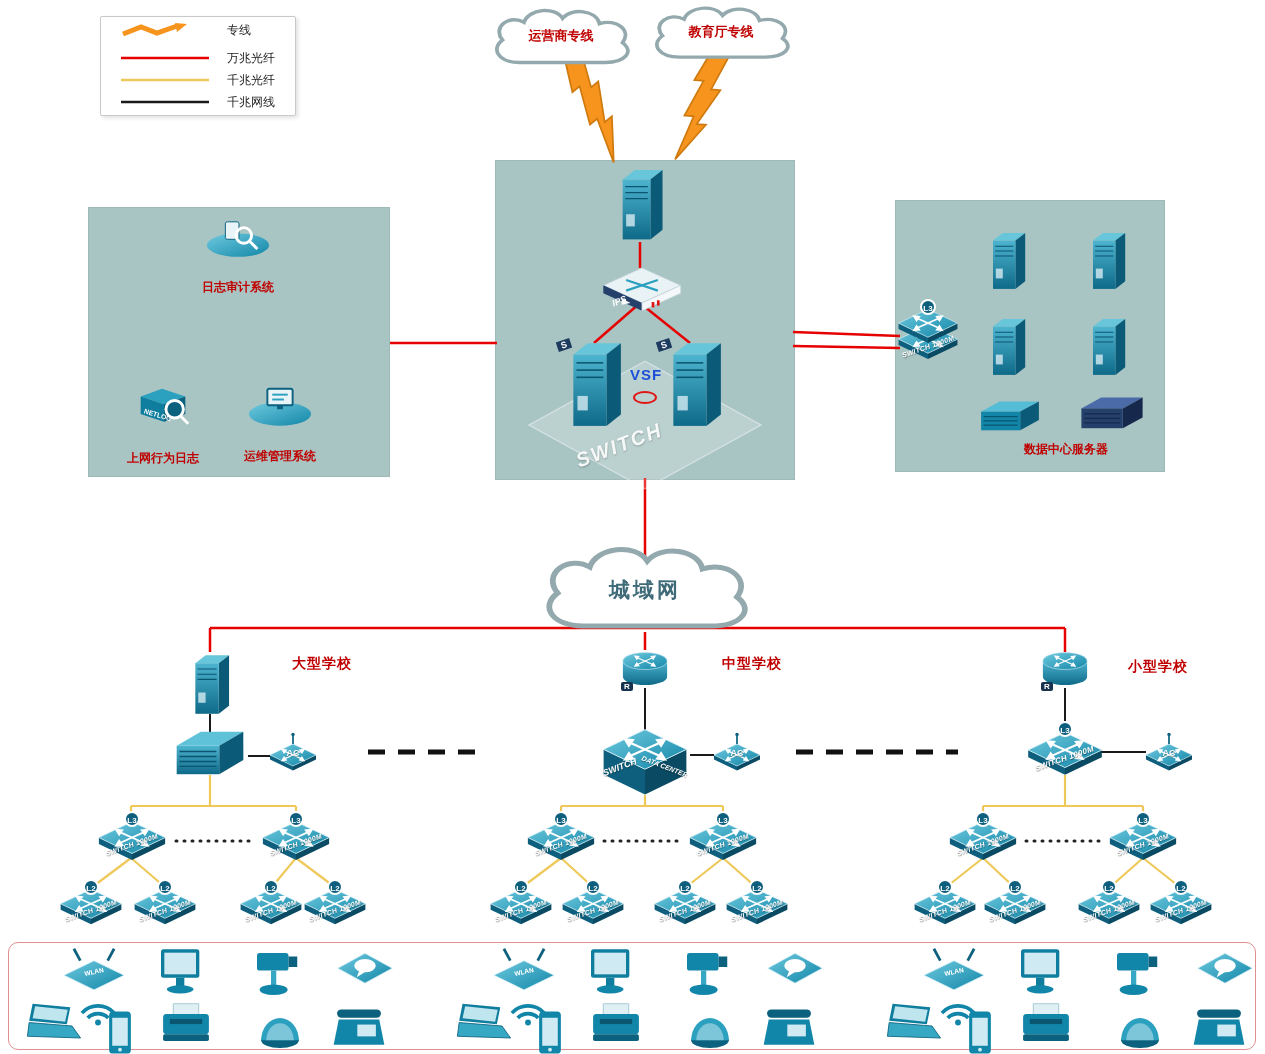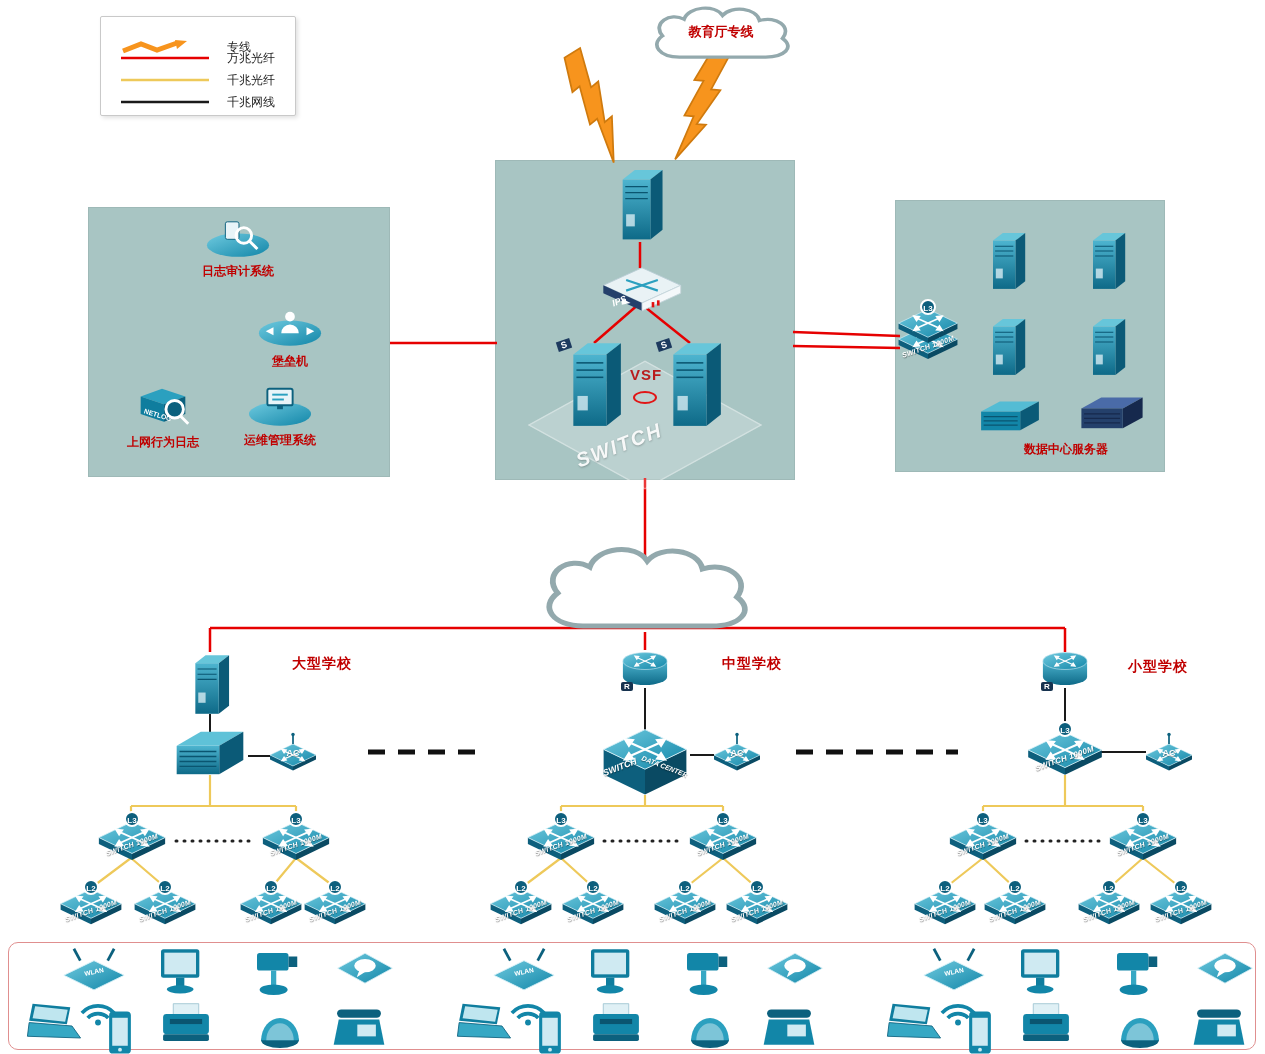--- a/index.html
+++ b/index.html
@@ -33,33 +33,33 @@
   .red-lbl{position:absolute;color:var(--label-red);font-weight:bold;font-size:12px;text-align:center}
   .dc-title{position:absolute;left:552px;top:483px;width:192px;text-align:center;font-family:"Liberation Serif",serif;
     font-weight:bold;font-size:21px;color:var(--title-teal);letter-spacing:2px}
   .cloudbox{position:absolute}
   .cloudbox svg{width:100%;height:100%;display:block}
   .cloud-red{position:absolute;left:0;right:0;top:50%;transform:translateY(-62%);text-align:center;color:var(--label-red);font-weight:bold;font-size:13px}
   .man-lbl{position:absolute;left:0;right:0;top:50%;transform:translateY(-50%);text-align:center;font-family:"Liberation Serif",serif;
     font-weight:bold;font-size:21px;color:var(--title-teal);letter-spacing:3px}
   .ghost{position:absolute;left:562px;top:342px;width:166px;height:166px;background:rgba(255,255,255,.22);
     border:2px solid rgba(255,255,255,.35);transform:scaleY(.55) rotate(45deg)}
-  .vsf{position:absolute;left:630px;top:366px;color:#b91c1c;font-weight:bold;font-size:15px;letter-spacing:1px}
+  .vsf{position:absolute;left:630px;top:366px;color:#1d4ed8;font-weight:bold;font-size:15px;letter-spacing:1px}
   .vsfring{position:absolute;left:633px;top:391px;width:24px;height:13px;border:2px solid #e60000;border-radius:50%;opacity:.9}
   .watermark{position:absolute;left:574px;top:434px;color:rgba(255,255,255,.92);font-weight:bold;font-style:italic;font-size:20px;
     letter-spacing:2px;transform:rotate(-21deg);text-shadow:0 1px 2px rgba(0,0,0,.25)}
   .legend{position:absolute;left:100px;top:16px;width:196px;height:100px;background:#fff;border:1px solid #c9c9c9;
     box-shadow:2px 2px 4px rgba(0,0,0,.12);border-radius:2px}
   .lg-row{position:absolute;left:14px;height:20px;display:flex;align-items:center}
   .lg-ic{width:100px;height:16px;margin-right:12px;flex:none}
   .lg-lbl{font-size:12px;color:#222;white-space:nowrap}
   .lg-bolt{stroke:var(--bolt);stroke-width:5;fill:none}
   .secdev{position:absolute;width:92px;text-align:center}
   .secdev svg{width:68px;display:inline-block}
-  .secdev .red-lbl{position:static;display:block;margin-top:2px;line-height:1.15}
+  .secdev .red-lbl{position:static;display:block;margin-top:18px;line-height:1.15}
   .endpoint-box{position:absolute;left:8px;top:942px;width:1248px;height:108px;border:1px solid #e08f8f;border-radius:10px;background:#fff}
   .wlan{position:absolute;left:0;right:0;top:42%;text-align:center;color:#fff;font-size:6.5px;font-weight:bold;transform:rotate(-12deg)}
   .acant{position:absolute;left:50%;top:-8px;width:8px;height:12px;transform:translateX(-50%)}
 </style>
 </head>
 <body>
 
 <div class="canvas">
 
   <svg width="0" height="0" style="position:absolute" aria-hidden="true">
@@ -255,21 +255,21 @@
     </g>
     <g class="g-bolt">
       <polygon points="20,0 36,0 26,34 34,33 20,66 28,65 8,100 16,60 8,61 18,28 10,29" transform="translate(545,70) rotate(-32) scale(1.15)"></polygon>
       <polygon points="20,0 36,0 26,34 34,33 20,66 28,65 8,100 16,60 8,61 18,28 10,29" transform="translate(690,45) rotate(12) scale(1.15)"></polygon>
     </g>
   </svg>
 
   <div class="ghost"></div>
 
   <div class="legend">
-    <div class="lg-row" style="top:20px">
+    <div class="lg-row" style="top:3px">
       <svg class="lg-ic" viewBox="0 0 100 16">
         <polyline class="lg-bolt" points="8,12 26,5 42,11 62,4"></polyline>
         <polygon points="60,1 72,2 62,10" fill="var(--bolt)"></polygon>
       </svg>
       <span class="lg-lbl">专线</span>
     </div>
     <div class="lg-row" style="top:31px">
       <svg class="lg-ic" viewBox="0 0 100 16">
           <line x1="6" y1="8" x2="94" y2="8" stroke="#e60000" stroke-width="2.5"></line>
         </svg>
@@ -282,31 +282,38 @@
       <span class="lg-lbl">千兆光纤</span>
     </div>
     <div class="lg-row" style="top:75px">
       <svg class="lg-ic" viewBox="0 0 100 16">
           <line x1="6" y1="8" x2="94" y2="8" stroke="#1a1a1a" stroke-width="2.5"></line>
         </svg>
       <span class="lg-lbl">千兆网线</span>
     </div>
   </div>
 
+  <div class="cloudbox" style="left:484px;top:4px;width:154px;height:68px">
+    <svg viewBox="0 0 200 100" preserveAspectRatio="none">
+        <use href="#sym-cloud"></use>
+      </svg>
+    <span class="cloud-red">运营商专线</span>
+  </div>
   <div class="cloudbox" style="left:644px;top:2px;width:154px;height:64px">
     <svg viewBox="0 0 200 100" preserveAspectRatio="none">
         <use href="#sym-cloud"></use>
       </svg>
     <span class="cloud-red">教育厅专线</span>
   </div>
 
   <div class="cloudbox" style="left:530px;top:540px;width:230px;height:100px">
     <svg viewBox="0 0 200 100" preserveAspectRatio="none">
         <use href="#sym-cloud"></use>
       </svg>
+    <span class="man-lbl">城域网</span>
   </div>
 
   <div class="dev" style="left:614px;top:164px;width:52px">
     <svg viewBox="0 0 60 92">
         <use href="#sym-server"></use>
       </svg>
   </div>
   <div class="dev" style="left:598px;top:266px;width:88px">
     <svg viewBox="0 0 100 52">
         <use href="#sym-ips"></use>
@@ -330,30 +337,20 @@
   <span class="watermark">SWITCH</span>
 
   <div class="secdev" style="left:192px;top:216px">
     <svg viewBox="0 0 70 44">
       <ellipse cx="35" cy="30" rx="32" ry="12" fill="url(#gTeal)"></ellipse>
       <rect x="22" y="6" width="14" height="18" rx="2" fill="#e8f4f8" stroke="#0c617e"></rect>
       <circle cx="41" cy="20" r="8" fill="none" stroke="#fff" stroke-width="3"></circle>
       <line x1="47" y1="26" x2="55" y2="34" stroke="#fff" stroke-width="3"></line>
     </svg>
     <span class="red-lbl">日志审计系统</span>
-  </div>
-  <div class="secdev" style="left:244px;top:306px">
-    <svg viewBox="0 0 70 44">
-      <ellipse cx="35" cy="28" rx="32" ry="13" fill="url(#gTeal)"></ellipse>
-      <circle cx="35" cy="11" r="5" fill="#fff"></circle>
-      <path d="M26,28 a9,9 0 0 1 18,0 z" fill="#fff"></path>
-      <polygon points="10,26 18,22 18,30" fill="#fff"></polygon>
-      <polygon points="60,26 52,22 52,30" fill="#fff"></polygon>
-    </svg>
-    <span class="red-lbl">堡垒机</span>
   </div>
   <div class="secdev" style="left:117px;top:383px">
     <svg viewBox="0 0 70 48">
       <polygon points="12,14 34,6 58,14 36,22" fill="#2ba0bf"></polygon>
       <polygon points="12,14 36,22 36,40 12,32" fill="#0f7d9e"></polygon>
       <polygon points="58,14 36,22 36,40 58,32" fill="#0c617e"></polygon>
       <text x="15" y="31" font-size="7" fill="#fff" font-weight="bold" transform="rotate(17 15 31)">NETLOG</text>
       <circle cx="47" cy="27" r="9" fill="none" stroke="#fff" stroke-width="3"></circle>
       <line x1="53" y1="34" x2="61" y2="42" stroke="#fff" stroke-width="3"></line>
     </svg>

